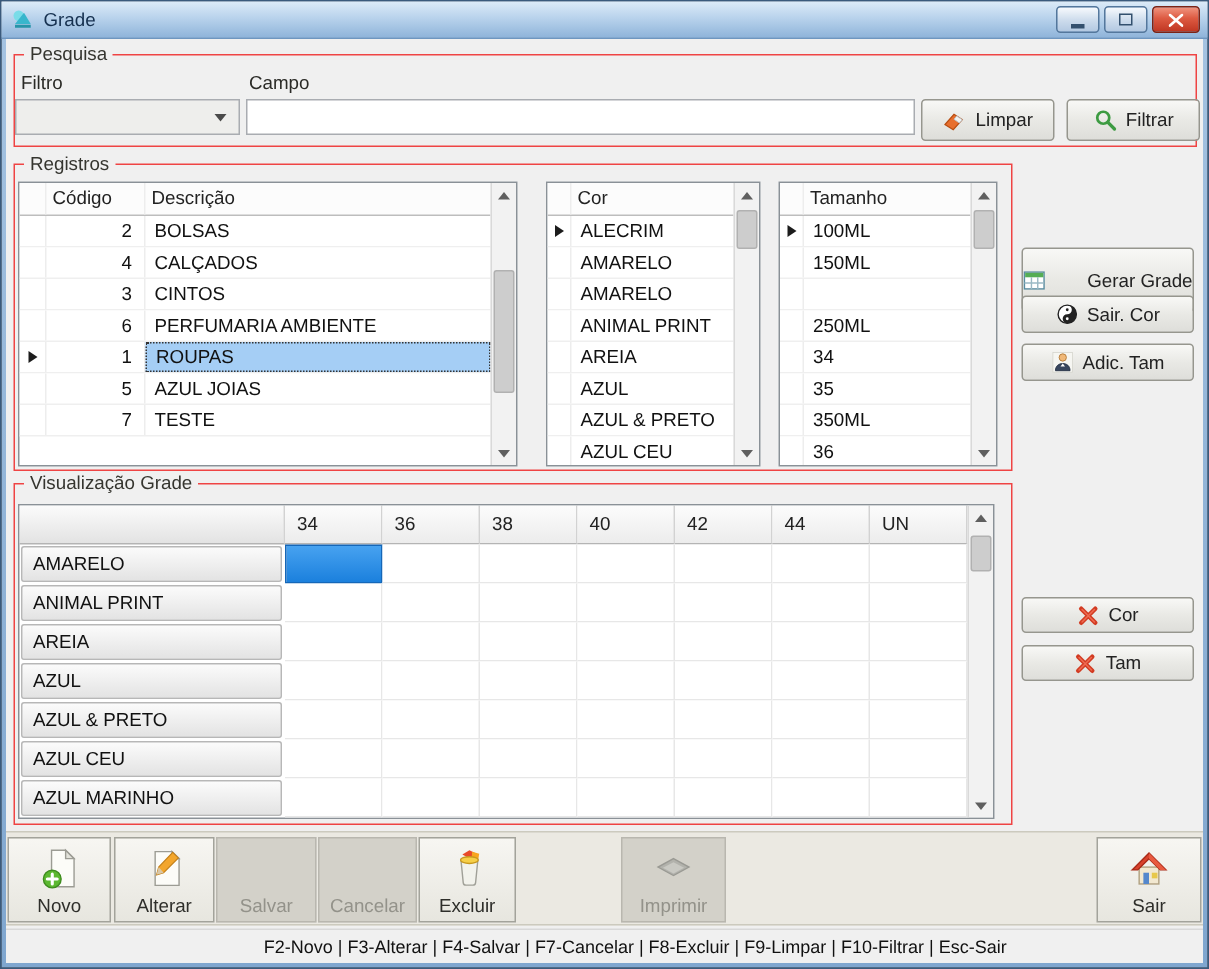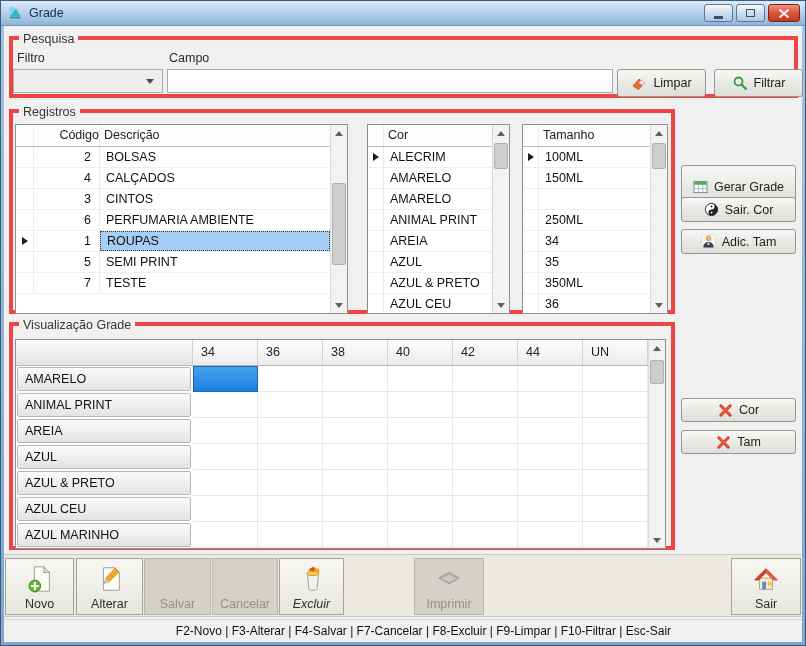--- a/index.html
+++ b/index.html
@@ -17,21 +17,21 @@
   .wbtn { width:29px; height:18px; border:1px solid #54779c; border-radius:3px;
     background:linear-gradient(#f7fafd,#cfdded 50%,#b2c8e1); display:flex; align-items:center; justify-content:center; cursor:pointer; }
   .wbtn.close { width:32px; background:linear-gradient(#f0937e,#dd5a42 45%,#c03722); border-color:#7c2315; }
   .g-min { width:9px; height:3px; background:#33506e; margin-top:8px; }
   .g-max { width:9px; height:8px; border:1.5px solid #33506e; background:transparent; }
 
   
   .client { position:absolute; left:3px; top:25px; width:798px; height:616px; background:#f0f0f0; }
 
   
-  .groupbox { position:absolute; border:4px solid #ef4444; border-radius:0; }
+  .groupbox { position:absolute; border:1px solid #ef4444; border-radius:0; }
   .gb-label { position:absolute; top:-8px; left:6px; background:#f0f0f0; padding:0 4px; font-size:12.5px; color:#35352f; }
 
   .flabel { position:absolute; font-size:12.5px; color:#2b2b27; }
 
   
   .combo { position:absolute; height:24px; border:1px solid #a9acb1; background:#eeeeec; display:flex; align-items:center; cursor:pointer; }
   .combo-val { flex:1; font-size:12.5px; padding-left:5px; color:#222; }
   .combo-arr { width:0; height:0; border-left:4px solid transparent; border-right:4px solid transparent; border-top:5px solid #4a4a4a; margin-right:8px; }
   .tinput { position:absolute; height:24px; border:1px solid #a9acb1; background:#fff; font-size:12.5px; padding:0 5px; outline:none; }
 
@@ -142,21 +142,21 @@
         <span>Filtrar</span>
       </button>
     </div>
 
     <div class="groupbox" style="left:5px;top:83px;width:666px;height:205px;">
       <span class="gb-label">Registros</span>
 
       <div class="dtable t1" style="left:2px;top:11px;width:333px;height:190px;">
         <div class="thead" style="margin-right:17px;">
           <div class="ti"></div>
-          <div class="tc hc" style="text-align:right;">Código</div>
+          <div class="tc hc" style="text-align:left;">Código</div>
           <div class="td hc">Descrição</div>
         </div>
         <div class="body-rows">
           <div class="tr">
               <div class="ti"></div>
               <div class="tc">2</div>
               <div class="td">BOLSAS</div>
             </div>
           <div class="tr">
               <div class="ti"></div>
@@ -176,21 +176,21 @@
           <div class="tr">
               <div class="ti">
                 <span class="arrow-ind"></span>
               </div>
               <div class="tc">1</div>
               <div class="td sel">ROUPAS</div>
             </div>
           <div class="tr">
               <div class="ti"></div>
               <div class="tc">5</div>
-              <div class="td">SEMI PRINT</div>
+              <div class="td">AZUL JOIAS</div>
             </div>
           <div class="tr">
               <div class="ti"></div>
               <div class="tc">7</div>
               <div class="td">TESTE</div>
             </div>
         </div>
         <div class="vscroll">
           <div class="sbtn up">
               <span class="sb-up"></span>
@@ -299,21 +299,21 @@
               <span class="sb-up"></span>
             </div>
           <div class="sbtn down">
               <span class="sb-dn"></span>
             </div>
           <div class="thumb" style="top:18px;height:26px;"></div>
         </div>
       </div>
     </div>
 
-    <button class="pbtn" style="left:677px;top:139px;width:115px;height:43px;">
+    <button class="pbtn" style="left:677px;top:139px;width:115px;height:43px;justify-content:space-between;">
       <svg width="15" height="14" viewBox="0 0 16 15">
         <rect x="1" y="1.5" width="14" height="12" fill="#fff" stroke="#5a8ca0"></rect>
         <rect x="1.5" y="2" width="13" height="3.2" fill="#55ad55"></rect>
         <line x1="6" y1="5.2" x2="6" y2="13.5" stroke="#9ab8c4"></line>
         <line x1="10.5" y1="5.2" x2="10.5" y2="13.5" stroke="#9ab8c4"></line>
         <line x1="1" y1="9.3" x2="15" y2="9.3" stroke="#9ab8c4"></line>
       </svg>
       <span>Gerar Grade</span>
     </button>
     <button class="pbtn" style="left:677px;top:171px;width:115px;height:25px;">
@@ -464,21 +464,21 @@
         <span>Alterar</span>
       </button>
       <button class="tbtn disabled" style="left:140px;width:67px;">
         <span class="ticon"></span>
         <span>Salvar</span>
       </button>
       <button class="tbtn disabled" style="left:208px;width:66px;">
         <span class="ticon"></span>
         <span>Cancelar</span>
       </button>
-      <button class="tbtn" style="left:275px;width:65px;font-style:italic;">
+      <button class="tbtn" style="left:275px;width:65px;">
         <span class="ticon">
           <svg width="30" height="30" viewBox="0 0 32 32">
             <path d="M12 6 l5 -3 4 2 -2 5 z" fill="#e84a2a"></path>
             <path d="M19 4 l5 1.5 -1 5.5 -4.5 -2 z" fill="#f8a520"></path>
             <path d="M11 10 h12 l-1.6 16 a2 2 0 0 1 -2 1.8 h-4.8 a2 2 0 0 1 -2 -1.8 z" fill="#f2f2ec" stroke="#a0a098"></path>
             <ellipse cx="17" cy="10" rx="6.3" ry="2.4" fill="#f6cf48" stroke="#c8981f"></ellipse>
           </svg>
         </span>
         <span>Excluir</span>
       </button>

